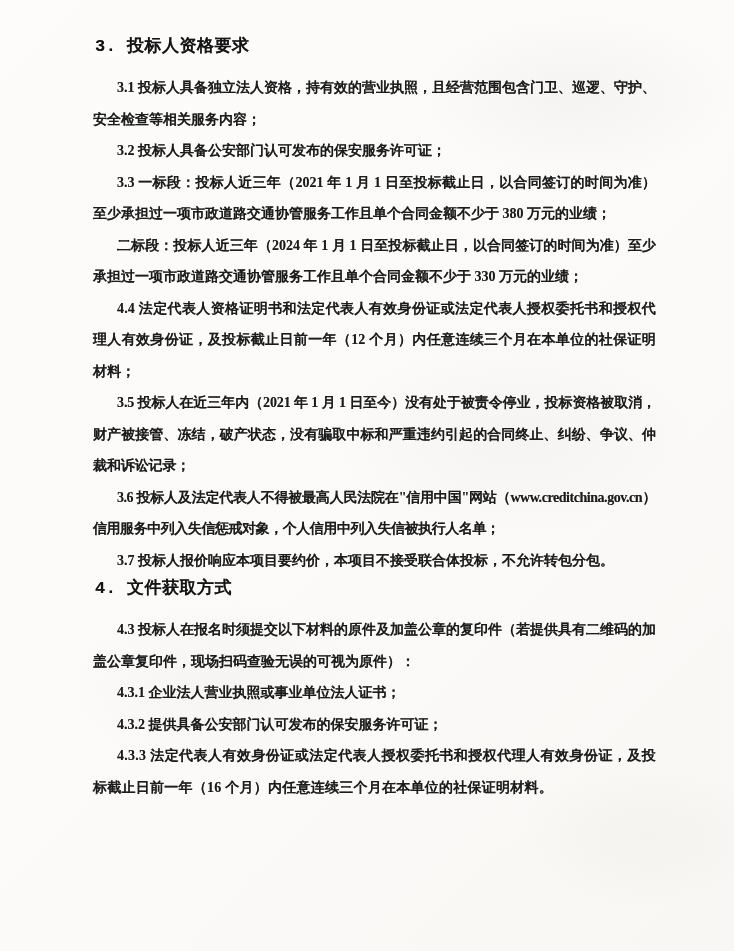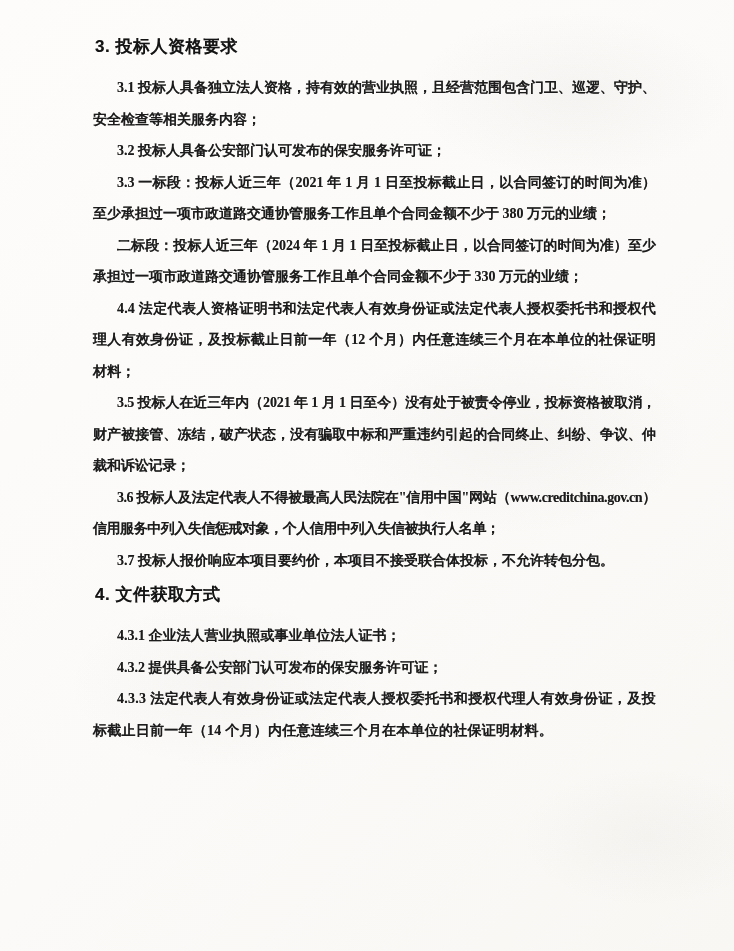--- a/index.html
+++ b/index.html
@@ -37,31 +37,31 @@
     width: 563px;
     font-family: "Liberation Serif", "DejaVu Serif", serif;
     font-size: 14px;
     line-height: 31.5px;
     color: #1c1c1c;
     text-align: justify;
     text-shadow: 0 0 0.6px rgba(28,28,28,0.5);
     filter: blur(0.15px);
   }
   h2.doc-heading {
-    font-family: Liberation Sans, sans-serif;
+    font-family: Liberation Mono, monospace;
     font-size: 17px;
     line-height: 26px;
     font-weight: 700;
     color: #141414;
     letter-spacing: 0.5px;
     margin: 0 0 12px 0;
     text-indent: 2px;
     text-align: left;
   }
-  h2.doc-heading.second { margin-top: 6px; }
+  h2.doc-heading.second { }
   p.doc-par {
     margin: 0;
     text-indent: 24px;
     font-weight: bold;
   }
   
   .ls-p15 { letter-spacing: 0.15px; }
   .ls-m12 { letter-spacing: -0.12px; }
   .ls-m45 { letter-spacing: -0.45px; }
   .ls-p25 { letter-spacing: 0.25px; }
@@ -88,21 +88,22 @@
     <p class="doc-par ls-m12">3.5 投标人在近三年内（2021 年 1 月 1 日至今）没有处于被责令停业，投标资格被取消，财产被接管、冻结，破产状态，没有骗取中标和严重违约引起的合同终止、纠纷、争议、仲裁和诉讼记录；</p>
 
     <p class="doc-par ls-m45">3.6 投标人及法定代表人不得被最高人民法院在"信用中国"网站（www.creditchina.gov.cn）信用服务中列入失信惩戒对象，个人信用中列入失信被执行人名单；</p>
 
     <p class="doc-par">3.7 投标人报价响应本项目要约价，本项目不接受联合体投标，不允许转包分包。</p>
 
     <h2 class="doc-heading second">4. 文件获取方式</h2>
 
 
 
+    <p class="doc-par">4.3 投标人在报名时须提交以下材料的原件及加盖公章的复印件（若提供具有二维码的加盖公章复印件，现场扫码查验无误的可视为原件）：</p>
 
     <p class="doc-par">4.3.1 企业法人营业执照或事业单位法人证书；</p>
 
     <p class="doc-par">4.3.2 提供具备公安部门认可发布的保安服务许可证；</p>
 
-    <p class="doc-par ls-p25">4.3.3 法定代表人有效身份证或法定代表人授权委托书和授权代理人有效身份证，及投标截止日前一年（14 个月）内任意连续三个月在本单位的社保证明材料。</p>
+    <p class="doc-par ls-p25">4.3.3 法定代表人有效身份证或法定代表人授权委托书和授权代理人有效身份证，及投标截止日前一年（16 个月）内任意连续三个月在本单位的社保证明材料。</p>
 
   </div>
 </div>
 
 </body></html>

